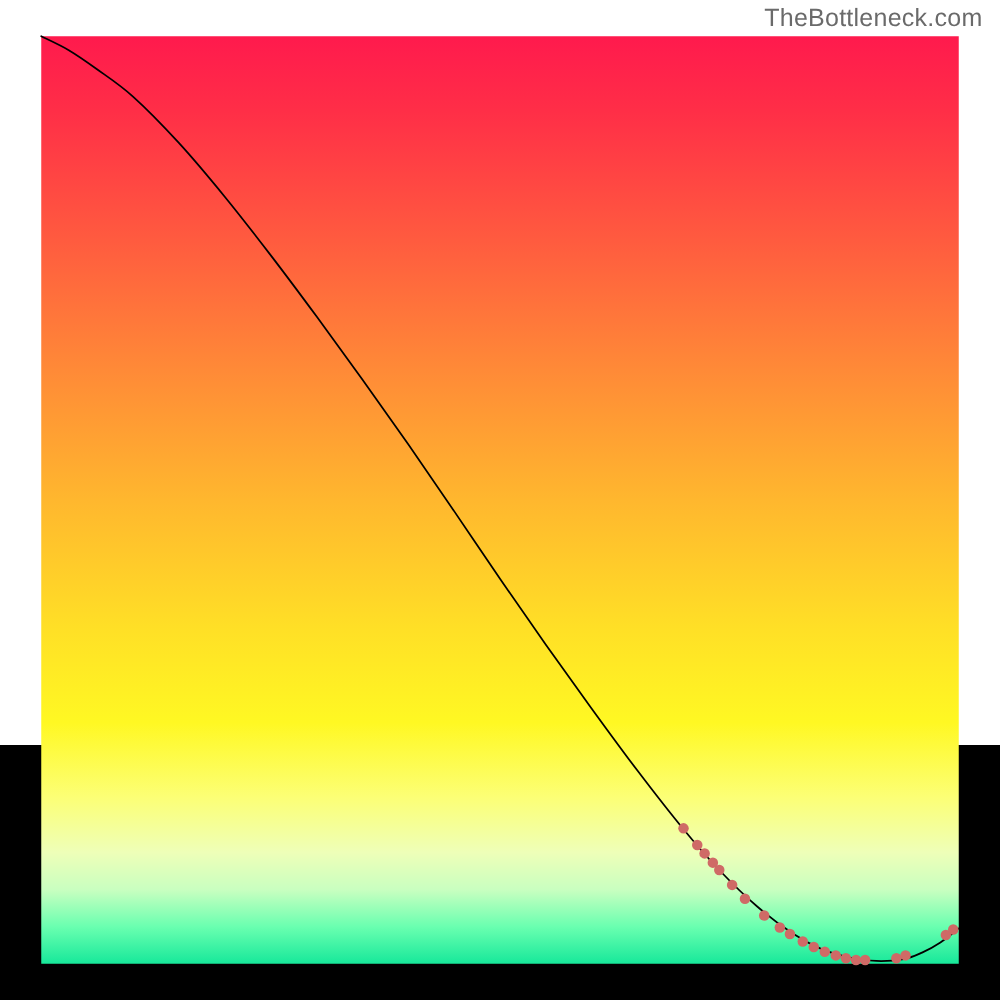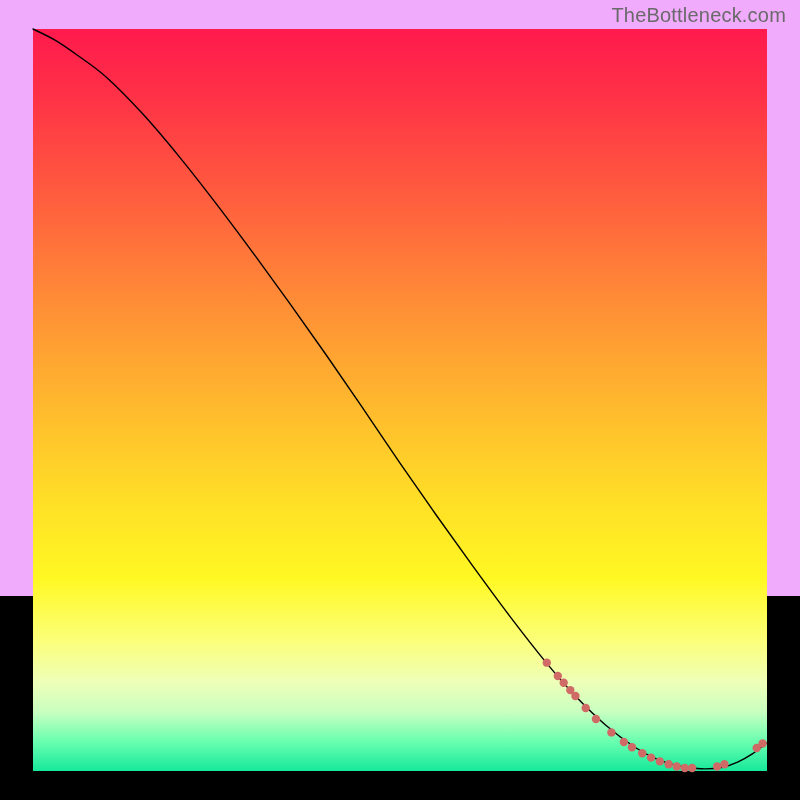--- a/index.html
+++ b/index.html
@@ -10,21 +10,21 @@
     background: #000;
     overflow: hidden;
     font-family: Arial, Helvetica, sans-serif;
   }
   .frame {
     position: absolute;
     top: 0;
     left: 0;
     width: 800px;
     height: 596px;
-    background: #f0abfc;
+    background: #ffffff;
     text-align: right;
   }
   .watermark {
     position: absolute;
     top: 4px;
     right: 14px;
     color: #6a6a6a;
     font-size: 20px;
     letter-spacing: 0.2px;
     font-weight: 500;

